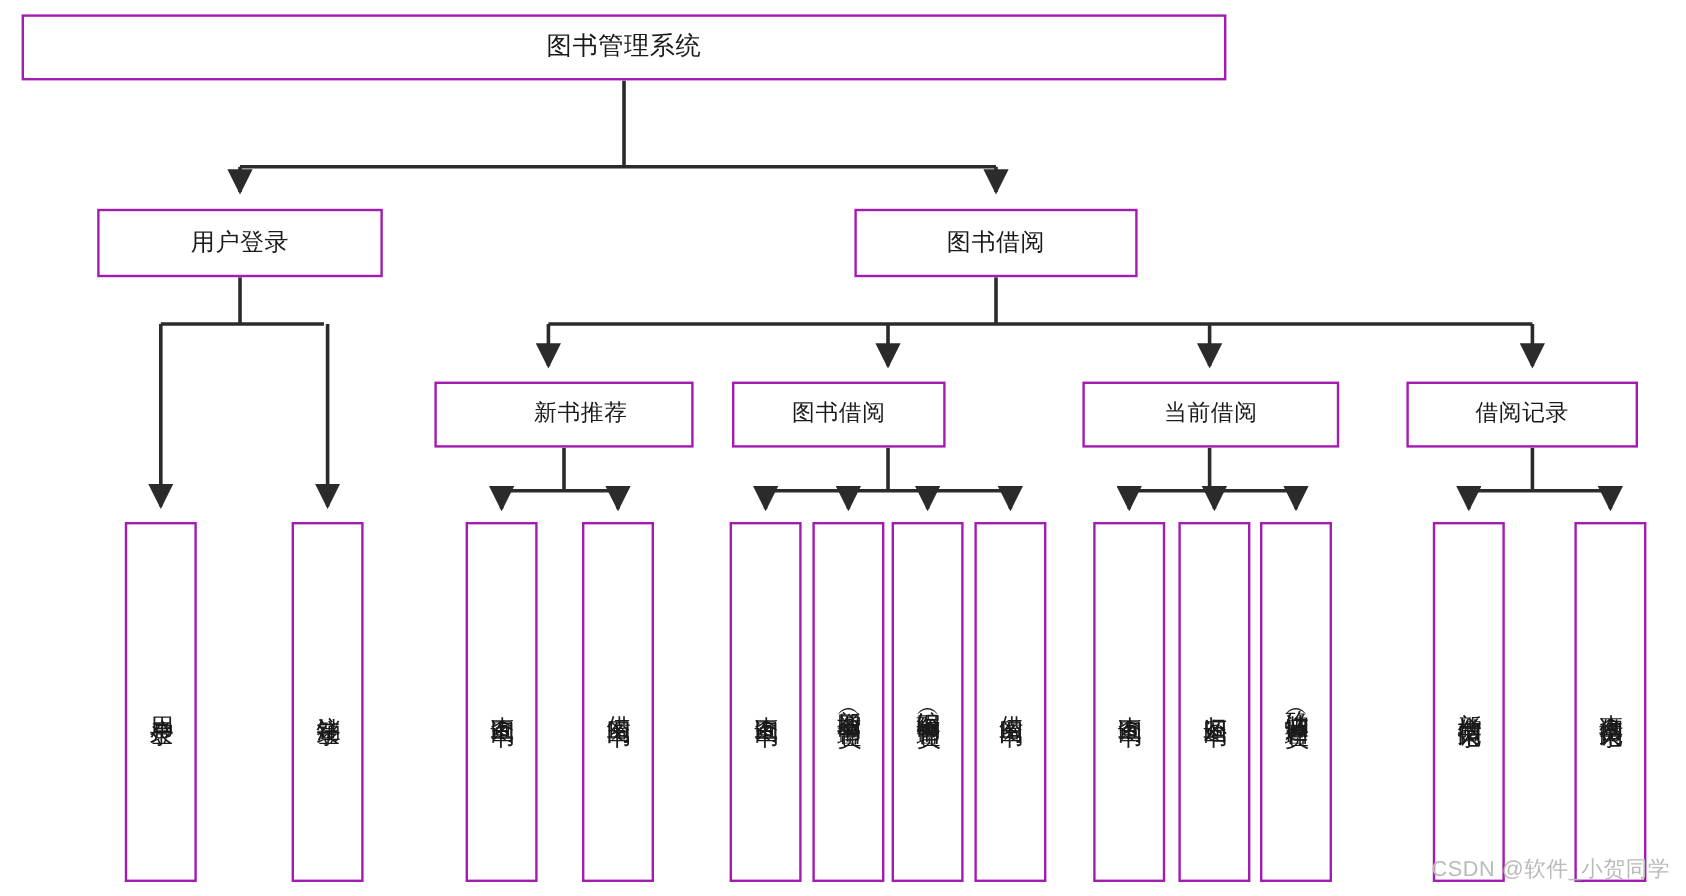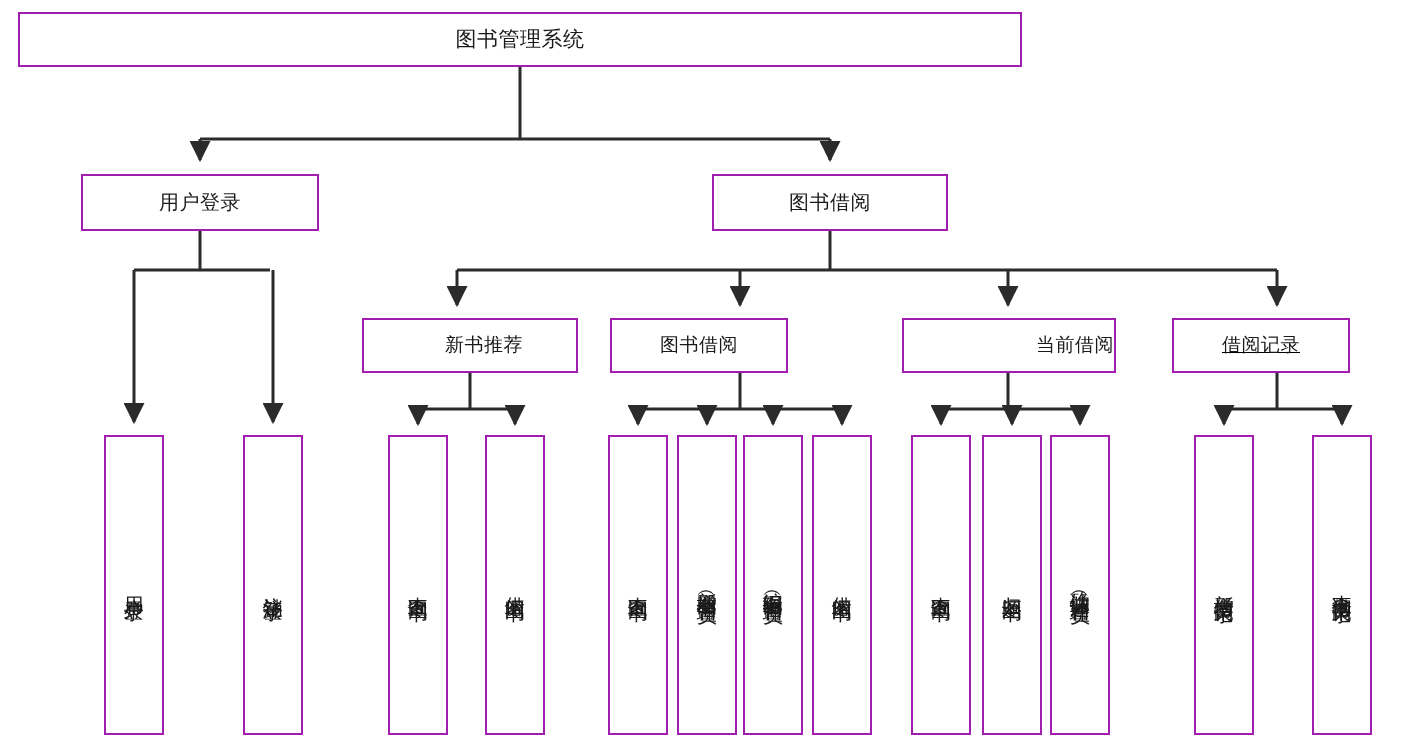--- a/index.html
+++ b/index.html
@@ -134,24 +134,24 @@
   <div class="node level1" style="left: 712px; top: 174px; width: 236px; height: 57px;">
     <span class="label">图书借阅</span>
   </div>
 
   <div class="node level2" style="left: 362px; top: 318px; width: 216px; height: 55px; padding-left: 28px;">
     <span class="label">新书推荐</span>
   </div>
   <div class="node level2" style="left: 610px; top: 318px; width: 178px; height: 55px;">
     <span class="label">图书借阅</span>
   </div>
-  <div class="node level2" style="left: 902px; top: 318px; width: 214px; height: 55px; justify-content: flex-end;">
+  <div class="node level2" style="left: 902px; top: 318px; width: 214px; height: 55px;">
     <span class="label">当前借阅</span>
   </div>
-  <div class="node level2" style="left: 1172px; top: 318px; width: 178px; height: 55px; text-decoration: underline;">
+  <div class="node level2" style="left: 1172px; top: 318px; width: 193px; height: 55px;">
     <span class="label">借阅记录</span>
   </div>
 
   <div class="node leaf" style="left: 104px; top: 435px; width: 60px; height: 300px;">
     <span class="label">用户登录</span>
   </div>
   <div class="node leaf" style="left: 243px; top: 435px; width: 60px; height: 300px;">
     <span class="label">注销登录</span>
   </div>
   <div class="node leaf" style="left: 388px; top: 435px; width: 60px; height: 300px;">
@@ -181,14 +181,15 @@
   <div class="node leaf" style="left: 1050px; top: 435px; width: 60px; height: 300px;">
     <span class="label">确认归还（管理员）</span>
   </div>
   <div class="node leaf" style="left: 1194px; top: 435px; width: 60px; height: 300px;">
     <span class="label">新增借阅记录</span>
   </div>
   <div class="node leaf" style="left: 1312px; top: 435px; width: 60px; height: 300px;">
     <span class="label">查询借阅记录</span>
   </div>
 
+  <div class="watermark" style="left: 1193px; top: 712px;">CSDN @软件_小贺同学</div>
 
 </div>
 
 </body></html>

